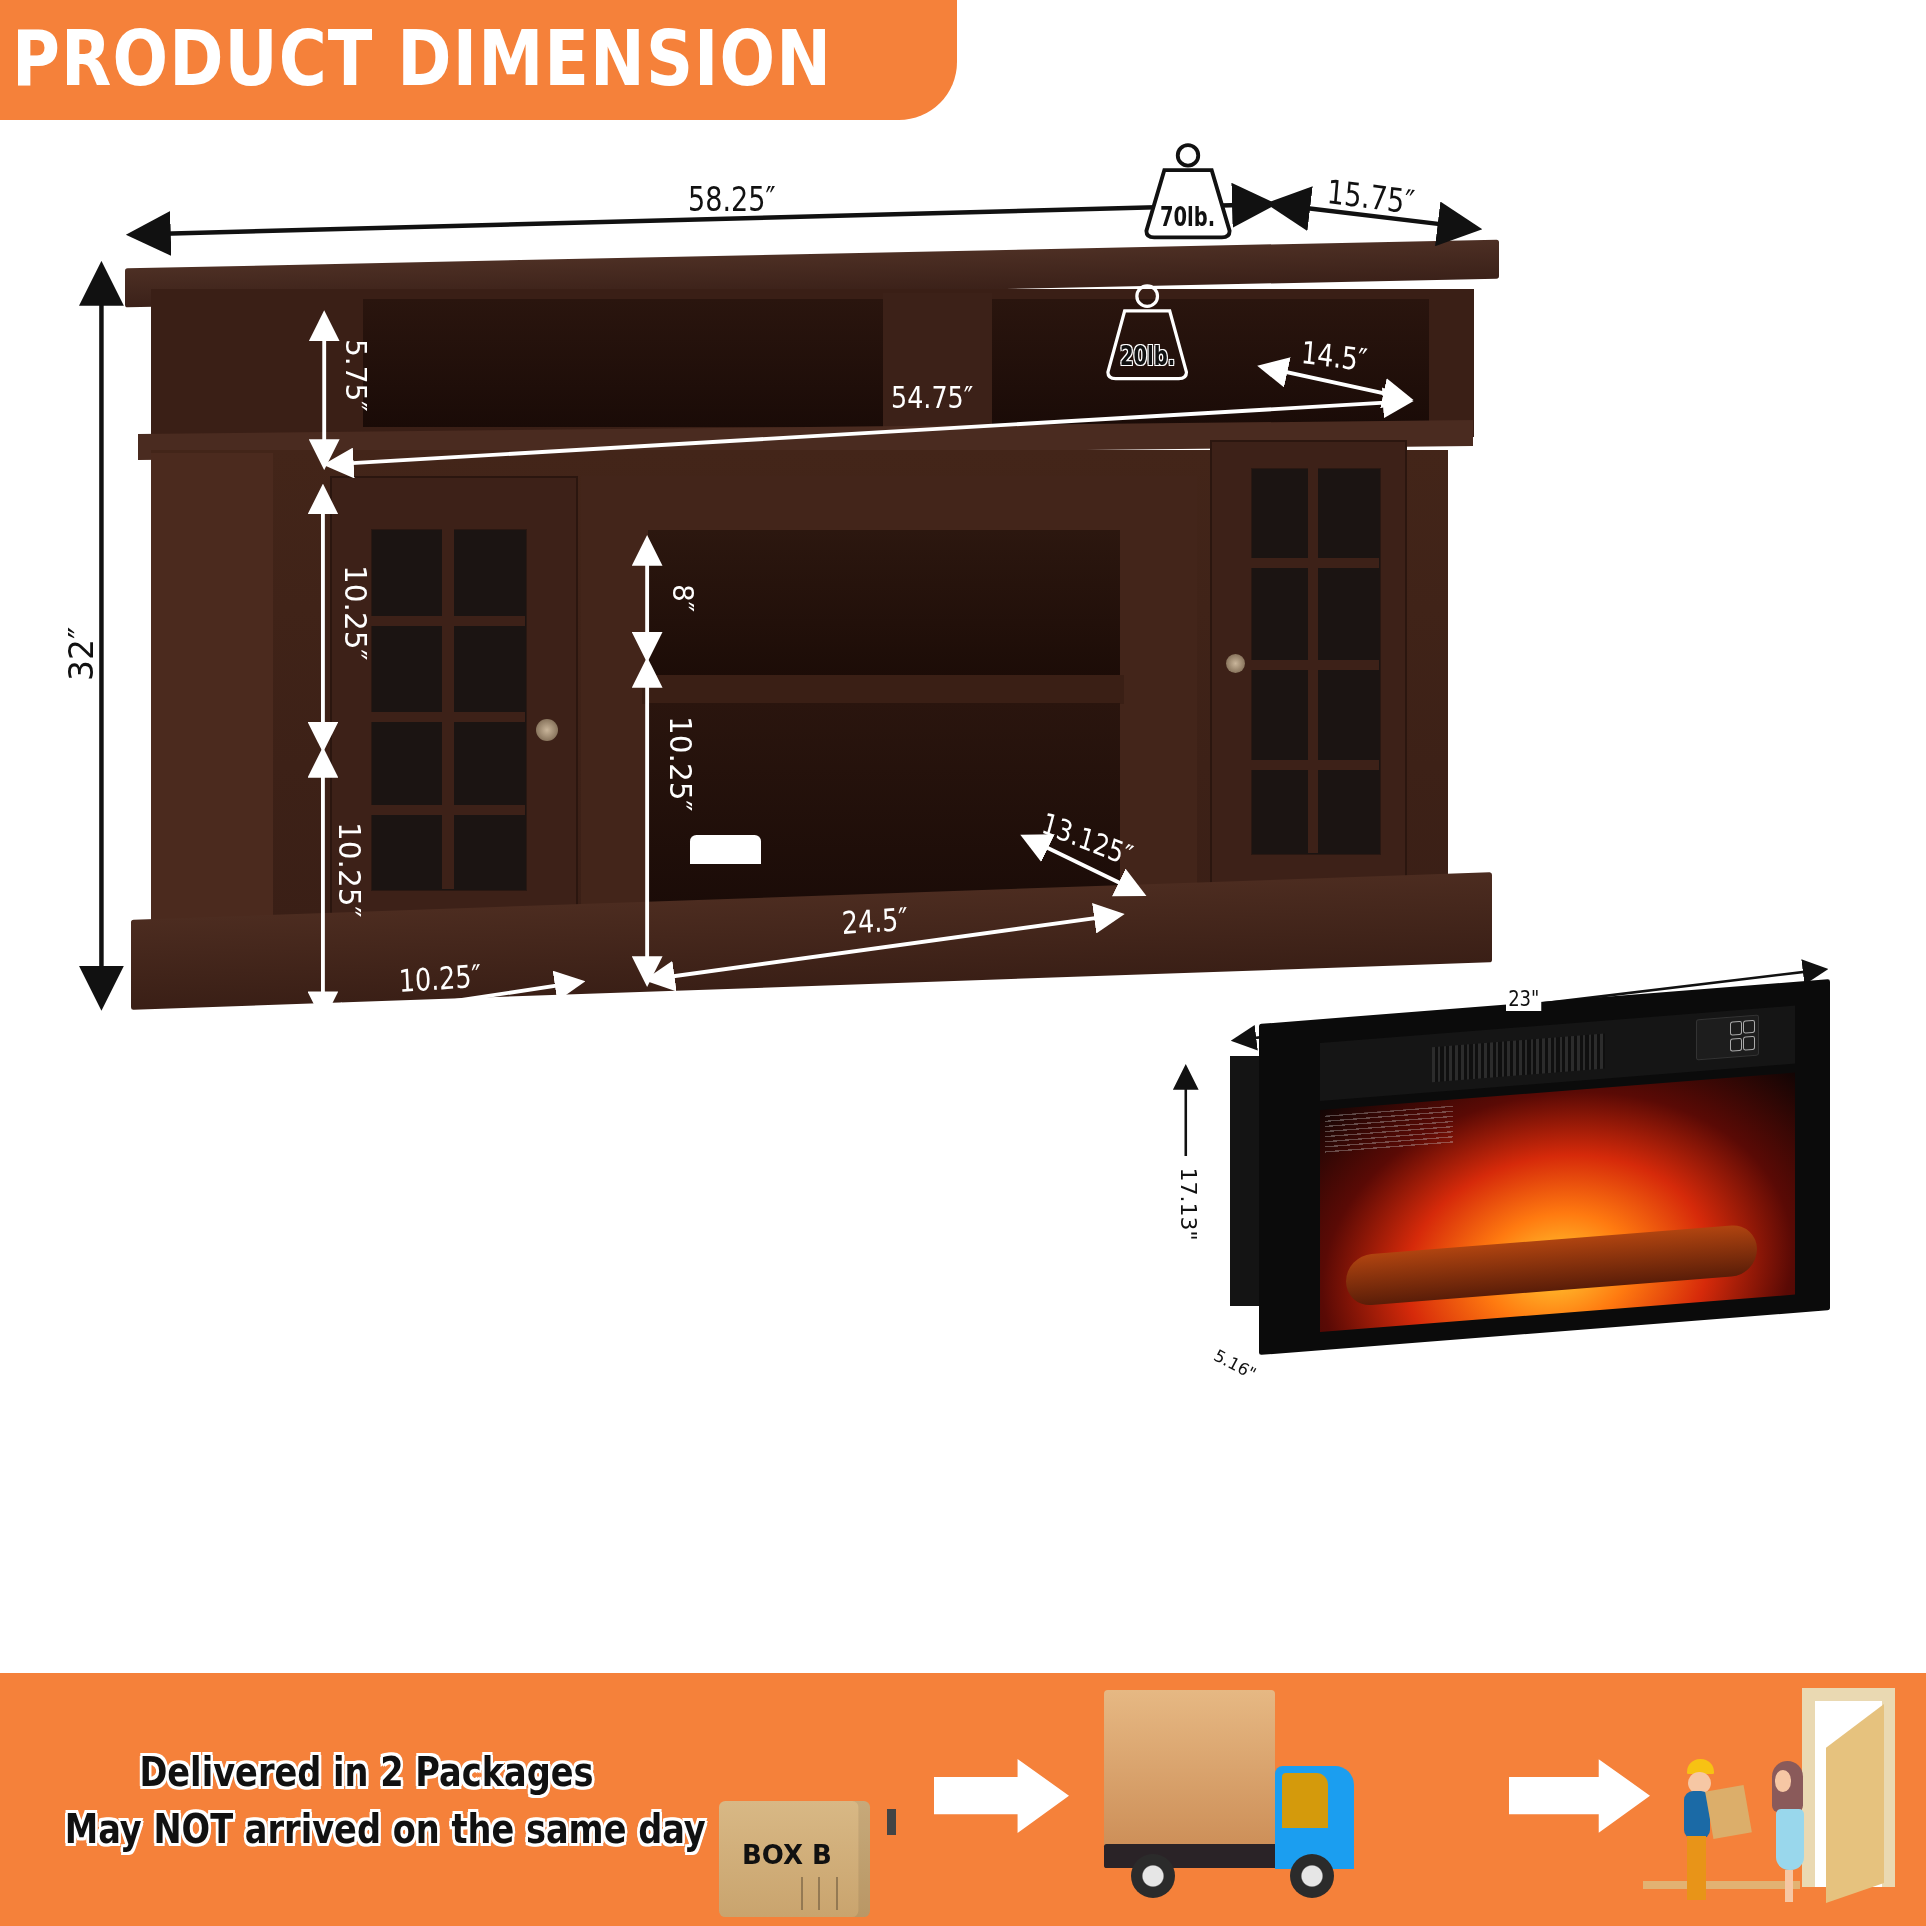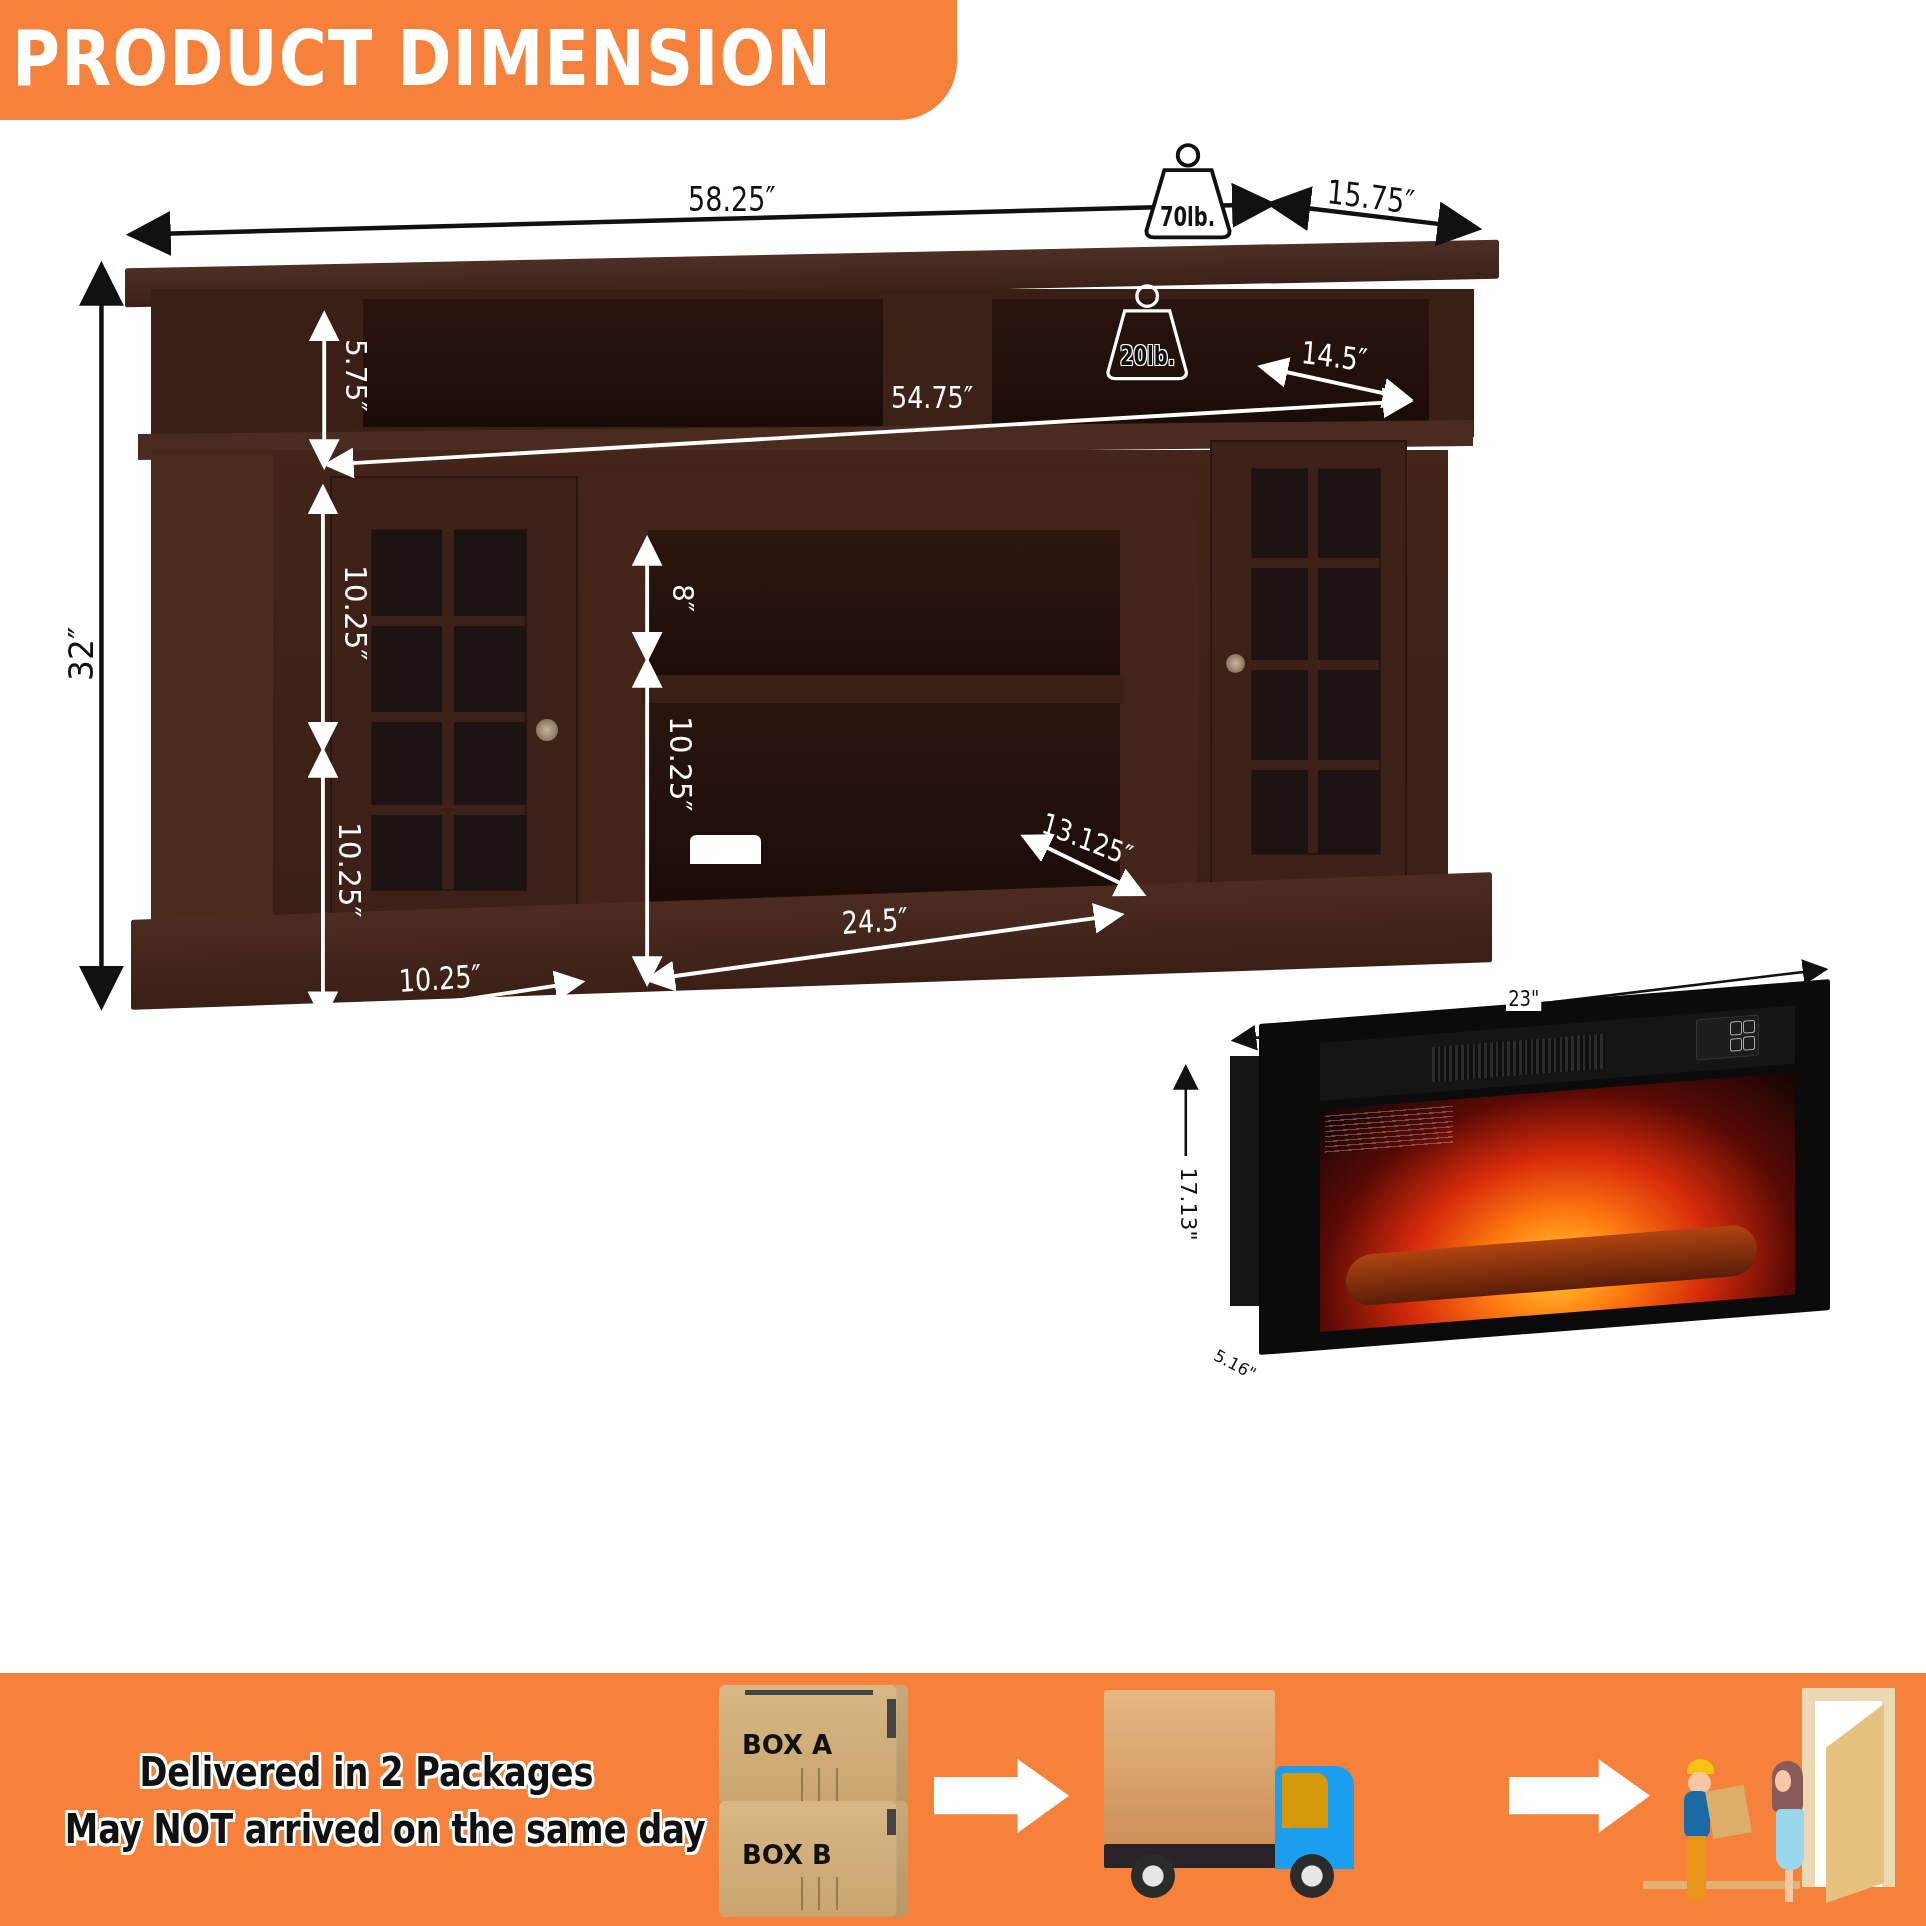--- a/index.html
+++ b/index.html
@@ -169,27 +169,21 @@
 
 <div class="abs dim black small" style="left:1506px;top:986px;background:#fff;padding:0 2.6px;">23"</div>
 <div class="abs dim black small" style="left:1201px;top:1165px;transform:rotate(90deg);transform-origin:left top;background:#fff;padding:0 2.6px;">17.13"</div>
 <div class="abs dim black small" style="left:1220px;top:1345px;font-size:16.7px;transform:rotate(28deg);transform-origin:left top;">5.16"</div>
 
 <div class="abs band"></div>
 <div class="abs band-text" style="left:26px;top:1748px;width:681px;font-size:41px;">Delivered in 2 Packages</div>
 <div class="abs band-text" style="left:0;top:1805px;width:719px;font-size:41px;">May NOT arrived on the same day</div>
 
 <div class="abs" style="left:719px;top:1685px;width:189px;height:234px;">
-  <div class="abs box" style="left:0;top:0;width:189px;height:119px;">
-    <div class="abs box-tape" style="left:26px;top:5.1px;width:128px;height:5.1px;"></div>
-    <div class="abs box-tape" style="left:168px;top:14px;width:9px;height:39px;"></div>
-    <div class="abs box-label" style="left:23px;top:45px;">BOX A</div>
-    <div class="abs" style="left:82px;top:83px;width:51px;height:33px;background:repeating-linear-gradient(90deg,#6e5a3e 0 1.9px,transparent 1.9px 17.3px);opacity:0.6;"></div>
-  </div>
-  <div class="abs box" style="left:0;top:116px;width:189px;height:116px;">
+  <div class="abs box" style="left:0;top:116px;width:151px;height:116px;">
     <div class="abs box-tape" style="left:168px;top:7.7px;width:9px;height:26px;"></div>
     <div class="abs box-label" style="left:23px;top:39px;">BOX B</div>
     <div class="abs" style="left:82px;top:76px;width:51px;height:33px;background:repeating-linear-gradient(90deg,#6e5a3e 0 1.9px,transparent 1.9px 17.3px);opacity:0.6;"></div>
   </div>
 </div>
 
 <svg class="abs" style="left:934px;top:1759px;" width="135" height="74" viewBox="0 0 210 115">
   <polygon points="0,28 130,28 130,0 210,57 130,115 130,86 0,86" fill="#fff"></polygon>
 </svg>
 

